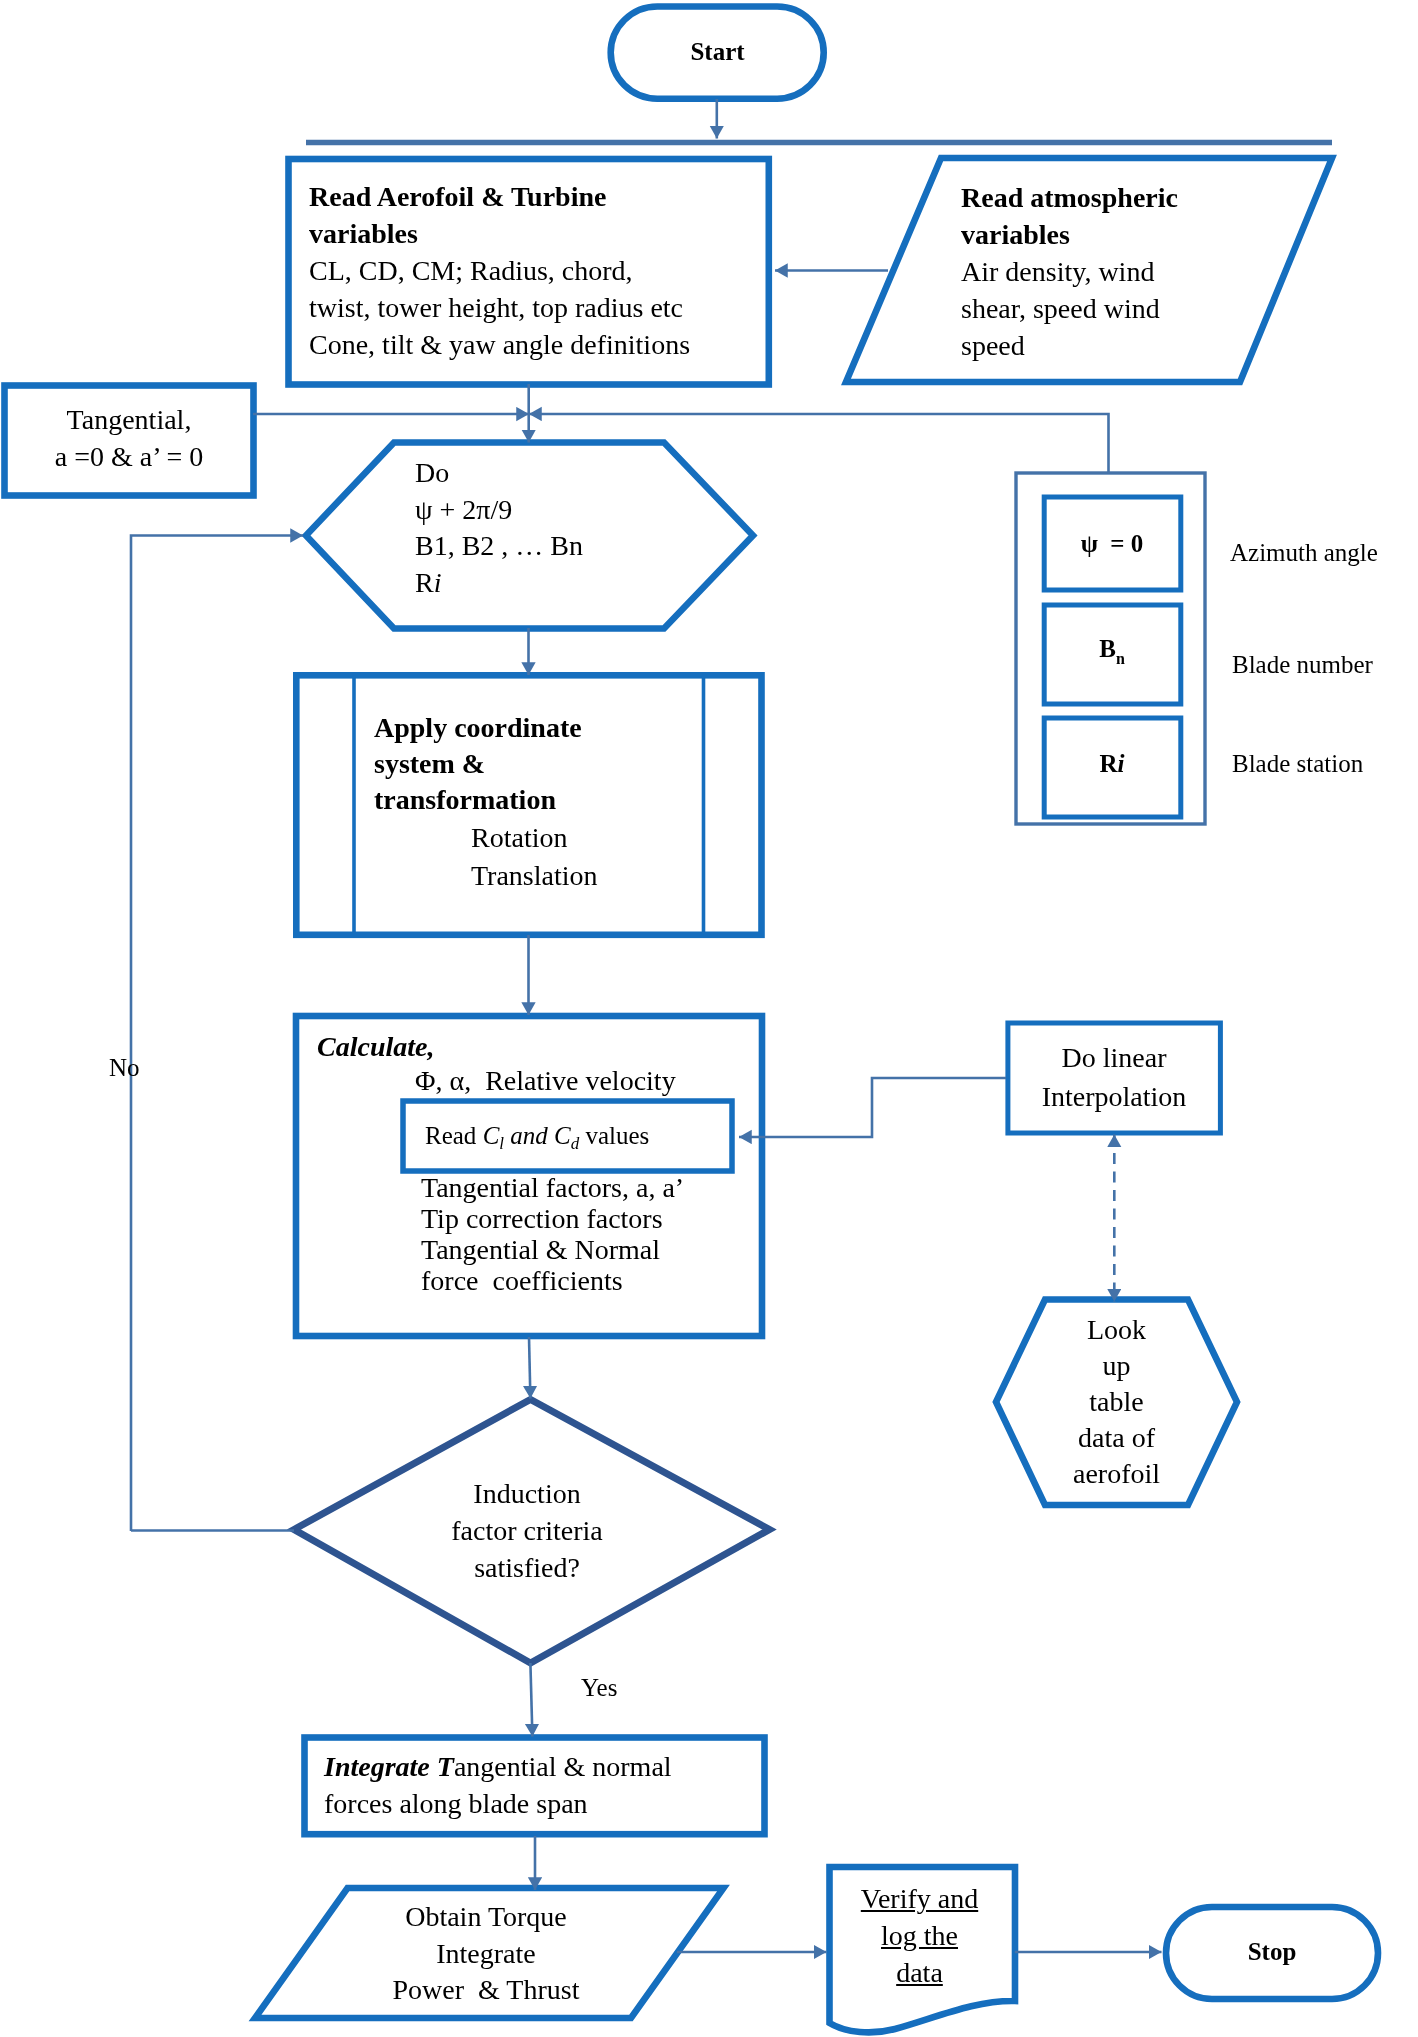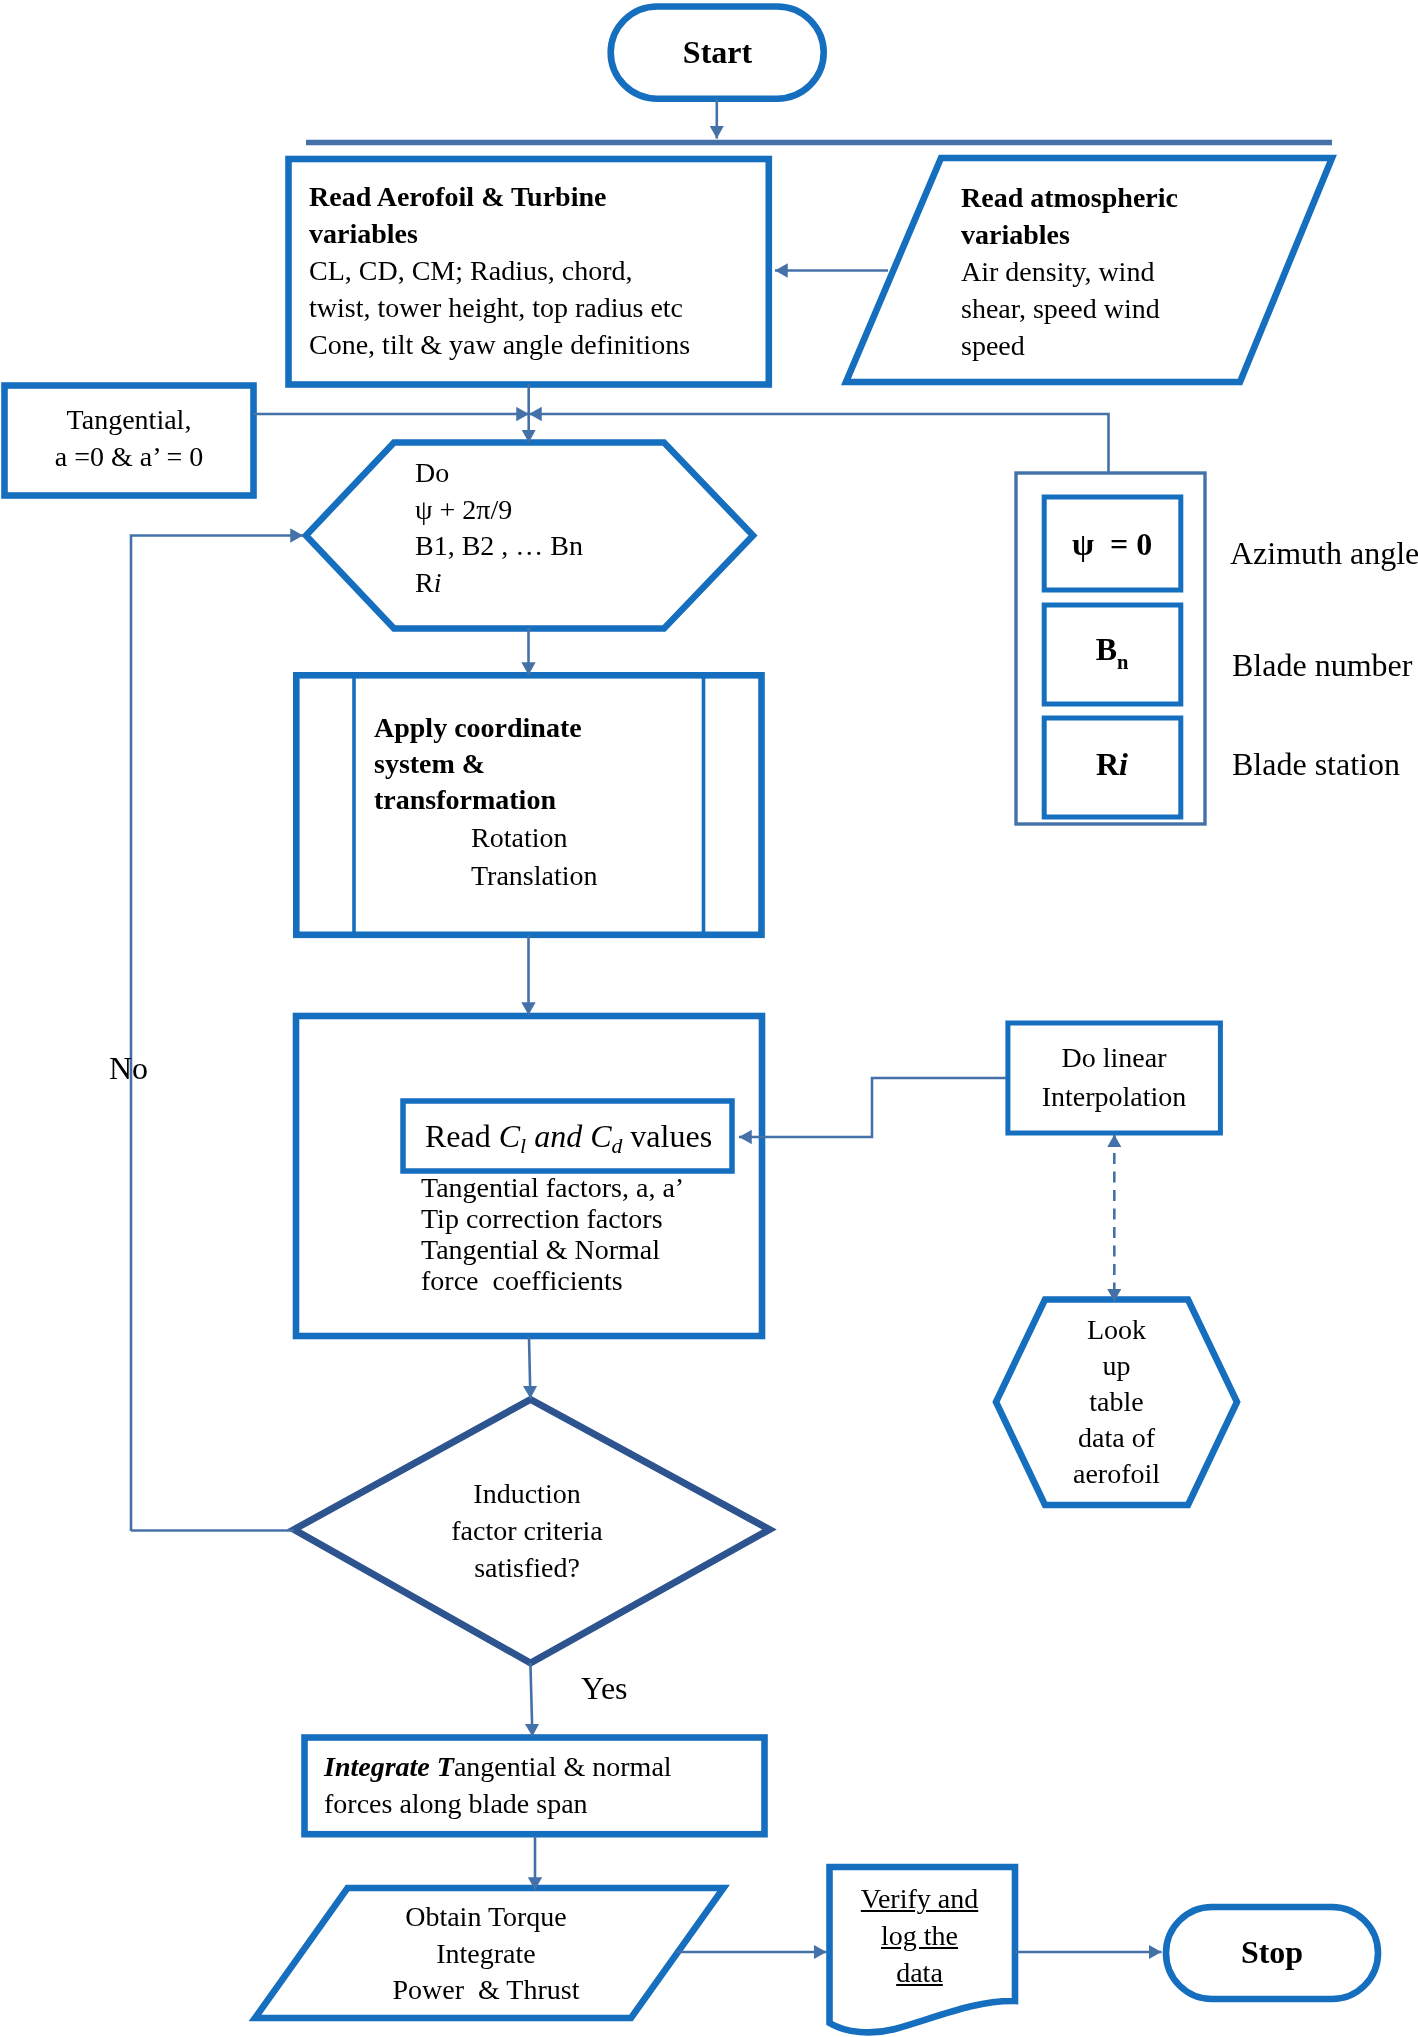--- a/index.html
+++ b/index.html
@@ -1,19 +1,19 @@
 <!DOCTYPE html>
 <html><head>
 <meta charset="utf-8">
 <style>
   html,body{margin:0;padding:0;background:#ffffff;}
   #page{position:relative;width:1418px;height:2037px;background:#fff;overflow:hidden;
         font-family:"Liberation Serif",serif;color:#000;}
   #svgroot{position:absolute;left:0;top:0;width:1418px;height:2037px;}
-  .lbl{position:absolute;white-space:pre;line-height:38px;font-size:32px;}
+  .lbl{position:absolute;white-space:pre;line-height:38px;font-size:25px;}
   .tb{position:absolute;line-height:37px;font-size:28px;}
   .tb > div{white-space:pre;}
   .ctr{text-align:center;}
   .bold{font-weight:bold;}
   .ital{font-style:italic;font-weight:bold;}
   sub{font-size:0.68em;vertical-align:-0.28em;}
   .mi{font-style:italic;}
   sub.deep{font-size:0.64em;vertical-align:-0.46em;}
 </style>
 </head>
@@ -148,20 +148,24 @@
 </div>
 
 <div class="lbl bold ctr" style="left:1044px;top:525px;width:136px;">ψ  = 0</div>
 <div class="lbl bold ctr" style="left:1044px;top:630px;width:136px;"><span>B</span><sub class="deep">n</sub></div>
 <div class="lbl bold ctr" style="left:1044px;top:745px;width:136px;"><span>R</span><i>i</i></div>
 
 <div class="lbl" style="left:1230px;top:534px;">Azimuth angle</div>
 <div class="lbl" style="left:1232px;top:646px;">Blade number</div>
 <div class="lbl" style="left:1232px;top:745px;">Blade station</div>
 
+<div class="tb" style="left:317px;top:1030px;line-height:34px;">
+  <div class="ital">Calculate,</div>
+  <div style="padding-left:98px">Φ, α,  Relative velocity</div>
+</div>
 <div class="lbl" style="left:425px;top:1117px;"><span>Read </span><span class="mi"><span>C</span><sub>l</sub></span><span class="mi"> and </span><span class="mi"><span>C</span><sub>d</sub></span><span> values</span></div>
 <div class="tb" style="left:421px;top:1172px;line-height:31px;">
   <div>Tangential factors, a, a’</div>
   <div>Tip correction factors</div>
   <div>Tangential &amp; Normal</div>
   <div>force  coefficients</div>
 </div>
 
 <div class="tb ctr" style="left:1008px;top:1038px;width:212px;line-height:39px;">
   <div>Do linear</div>

